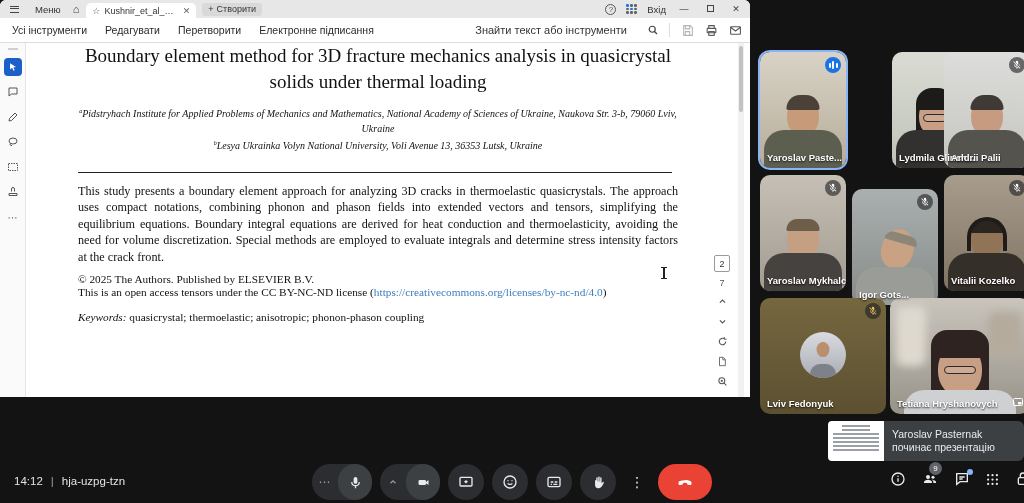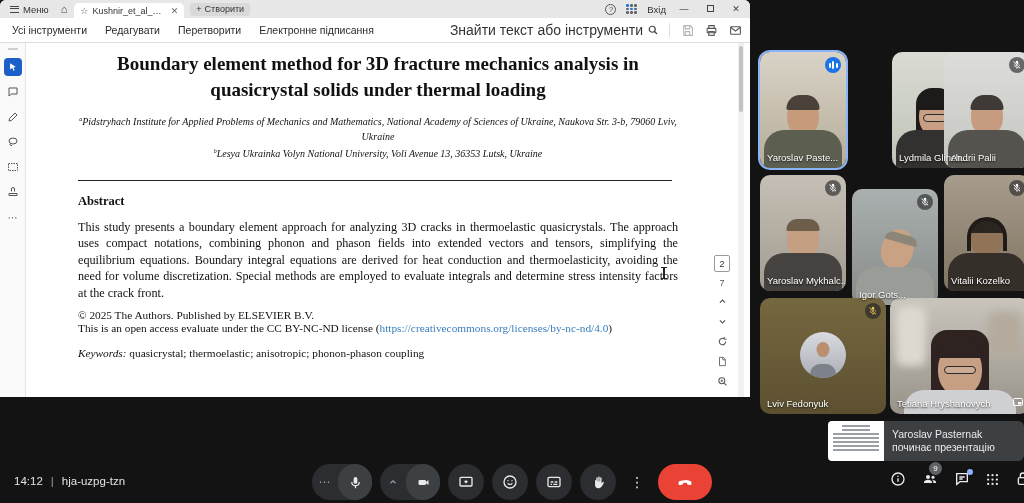--- a/index.html
+++ b/index.html
@@ -5,21 +5,21 @@
   * { margin:0; padding:0; box-sizing:border-box; }
   html,body { width:1024px; height:503px; overflow:hidden; background:#131313;
               font-family:"Liberation Sans", sans-serif; }
 
   
   #acrobat { position:absolute; left:0; top:31; width:750px; height:397px;
              background:#fff; border-radius:6px 6px 0 0; overflow:hidden; }
 
   .tabbar { height:18px; background:#e7e7e7; display:flex; align-items:center;
             font-size:9.5px; color:#333; padding-left:5px; }
-  .tabbar .menu-btn { display:flex; align-items:center; gap:4px; padding:0 5px; cursor:default; }
+  .tabbar .menu-btn { display:flex; align-items:center; gap:16px; padding:0 5px; cursor:default; }
   .hamburger { width:9px; height:7px; border-top:1.4px solid #444; border-bottom:1.4px solid #444; position:relative; }
   .hamburger::after { content:""; position:absolute; left:0; top:1.8px; width:9px; border-top:1.4px solid #444; }
   .home-glyph { font-size:11px; color:#444; margin:0 7px; }
   .tab { height:15px; margin-top:3px; background:#fff; border-radius:5px 5px 0 0;
          display:flex; align-items:center; gap:4px; padding:0 6px; max-width:110px; }
   .tab .star { font-size:9px; color:#555; }
   .tab .t-title { white-space:nowrap; overflow:hidden; text-overflow:ellipsis; max-width:76px; font-size:9px; }
   .tab .t-close { font-size:9px; color:#666; padding-left:2px; }
   .newtab { margin-left:6px; background:#d9d9d9; border-radius:3px; height:13px;
             display:flex; align-items:center; padding:0 6px; font-size:9px; gap:3px; }
@@ -30,36 +30,36 @@
   .waffle i { width:2.4px; height:2.4px; border-radius:50%; background:#5f6368; }
   .waffle i.b { background:#1a73e8; }
   .signin { font-weight:normal; font-size:9.5px; }
   .winbtn { font-size:9px; color:#444; width:16px; text-align:center; }
   .winbox { width:7px; height:7px; border:1px solid #444; display:inline-block; }
 
   .menubar { height:25px; background:#fff; border-bottom:1px solid #ddd; display:flex;
              align-items:center; font-size:10.5px; color:#2b2b2b; gap:18px; padding:0 8px 0 12px; }
   .menubar .mitem { white-space:nowrap; }
   .menubar-right { margin-left:auto; display:flex; align-items:center; gap:10px; color:#444; }
-  .search-lbl { font-size:14px; color:#333; display:flex; align-items:center; gap:4px; }
+  .search-lbl { font-size:11px; color:#333; display:flex; align-items:center; gap:20px; }
   .vsep { width:1px; height:14px; background:#ddd; }
   .mb-icon { width:14px; height:14px; display:flex; align-items:center; justify-content:center; }
 
   .acontent { position:relative; height:354px; background:#fff; }
   .toolrail { position:absolute; left:0; top:0; bottom:0; width:26px; background:#fafafa;
               border-right:1px solid #e4e4e4; display:flex; flex-direction:column;
               align-items:center; padding-top:5px; gap:7px; }
   .rail-handle { width:10px; border-top:2px solid #cfcfcf; margin-bottom:1px; }
   .railbtn { width:18px; height:18px; border-radius:4px; display:flex; align-items:center;
              justify-content:center; color:#555; font-size:10px; }
   .railbtn.active { background:#1b5fc9; color:#fff; }
 
   .docarea { position:absolute; left:26px; right:6px; top:0; bottom:0; background:#fff; overflow:hidden; }
   .page { position:absolute; left:52px; right:66px; top:0; font-family:"Liberation Serif", serif; color:#111; }
-  .p-title { margin-top:8px; font-size:19px; line-height:26px; text-align:center; font-weight:bold; }
+  .p-title { font-size:19px; line-height:26px; text-align:center; font-weight:normal; }
   .p-authors { margin-top:15px; font-size:14.5px; text-align:center; }
   .p-authors sup, .p-affil sup { font-size:60%; }
   .p-affil { margin-top:9px; font-size:10px; font-style:italic; text-align:center; line-height:15px; }
   .hr1 { margin-top:18px; border:none; border-top:1.6px solid #222; width:calc(100% - 6px); }
   .p-absh { margin-top:13px; font-size:12.5px; font-weight:bold; }
   .p-abst { margin-top:10px; font-size:12.2px; line-height:16.5px; text-align:justify; }
   .p-fine { margin-top:8px; font-size:11.3px; line-height:13px; }
   .p-link { color:#3a7ebf; }
   .p-kw { margin-top:12px; font-size:11.3px; }
   .p-kw .kwl { font-style:italic; }
@@ -72,21 +72,21 @@
 
   .minirail { position:absolute; right:12px; top:212px; width:20px; display:flex;
               flex-direction:column; align-items:center; gap:6px; color:#555; font-size:9px; }
   .pagebox { width:16px; height:17px; border:1px solid #9a9a9a; border-radius:2px; background:#fff;
              display:flex; align-items:center; justify-content:center; font-size:9px; color:#333; }
   .mr-btn { width:16px; height:14px; display:flex; align-items:center; justify-content:center; }
 
   
   .tile { position:absolute; width:86px; height:116px; border-radius:10px; overflow:hidden; background:#3c4043; }
   .tile .name { position:absolute; left:7px; bottom:5px; font-size:9.5px; color:#fff;
-                text-shadow:0 1px 2px rgba(0,0,0,.85); white-space:nowrap; z-index:5; }
+                text-shadow:0 1px 2px rgba(0,0,0,.85); white-space:nowrap; z-index:5;font-weight:bold; }
   .t1 { left:760px; top:52px; box-shadow:0 0 0 2px #8ab4f8; background:linear-gradient(180deg,#d9d3c7,#b5ad99); }
   .t2 { left:892px; top:52px; background:linear-gradient(180deg,#dadcd4,#bfc3b7); }
   .t3 { left:944px; top:52px; background:linear-gradient(180deg,#dddddb,#c4c4c0); }
   .t4 { left:760px; top:175px; background:linear-gradient(180deg,#c5bfb5,#a19b90); }
   .t5 { left:852px; top:189px; background:linear-gradient(180deg,#aab0af,#878c8a); }
   .t6 { left:944px; top:175px; background:linear-gradient(180deg,#cdc3b1,#998e7a); }
   .t7 { left:760px; top:298px; width:126px; background:linear-gradient(180deg,#75673f,#5c5031); }
   .t8 { left:890px; top:298px; width:140px; background:linear-gradient(180deg,#c9c5bd,#979389); }
 
   .speak-ind { position:absolute; top:5px; right:5px; width:16px; height:16px; border-radius:50%;
@@ -280,26 +280,25 @@
     </div>
 
     <div class="docarea">
       <div class="page">
         <div class="p-title">Boundary element method for 3D fracture mechanics analysis in quasicrystal solids under thermal loading</div>
         <div class="p-affil">
           <div><sup>a</sup><span>Pidstryhach Institute for Applied Problems of Mechanics and Mathematics, National Academy of Sciences of Ukraine, Naukova Str. 3-b, 79060 Lviv, Ukraine</span></div>
           <div><sup>b</sup><span>Lesya Ukrainka Volyn National University, Voli Avenue 13, 36353 Lutsk, Ukraine</span></div>
         </div>
         <hr class="hr1">
-        <div class="p-absh">Abstract</div>
         <div class="p-abst">This study presents a boundary element approach for analyzing 3D cracks in thermoelastic quasicrystals. The approach uses compact notations, combining phonon and phason fields into extended vectors and tensors, simplifying the equilibrium equations. Boundary integral equations are derived for heat conduction and thermoelasticity, avoiding the need for volume discretization. Special methods are employed to evaluate integrals and determine stress intensity factors at the crack front.</div>
         <div class="p-fine">
           <div>© 2025 The Authors. Published by ELSEVIER B.V.</div>
           <div>
-            <span>This is an open access evaluate under the CC BY-NC-ND license (</span><span class="p-link">https://creativecommons.org/licenses/by-nc-nd/4.0</span><span>)</span>
+            <span>This is an open access tensors under the CC BY-NC-ND license (</span><span class="p-link">https://creativecommons.org/licenses/by-nc-nd/4.0</span><span>)</span>
           </div>
         </div>
         <div class="p-kw">
           <span class="kwl">Keywords:</span><span> quasicrystal; thermoelastic; anisotropic; phonon-phason coupling</span>
         </div>
 
       </div>
       <div class="ibeam"></div>
 
       <div class="minirail">

